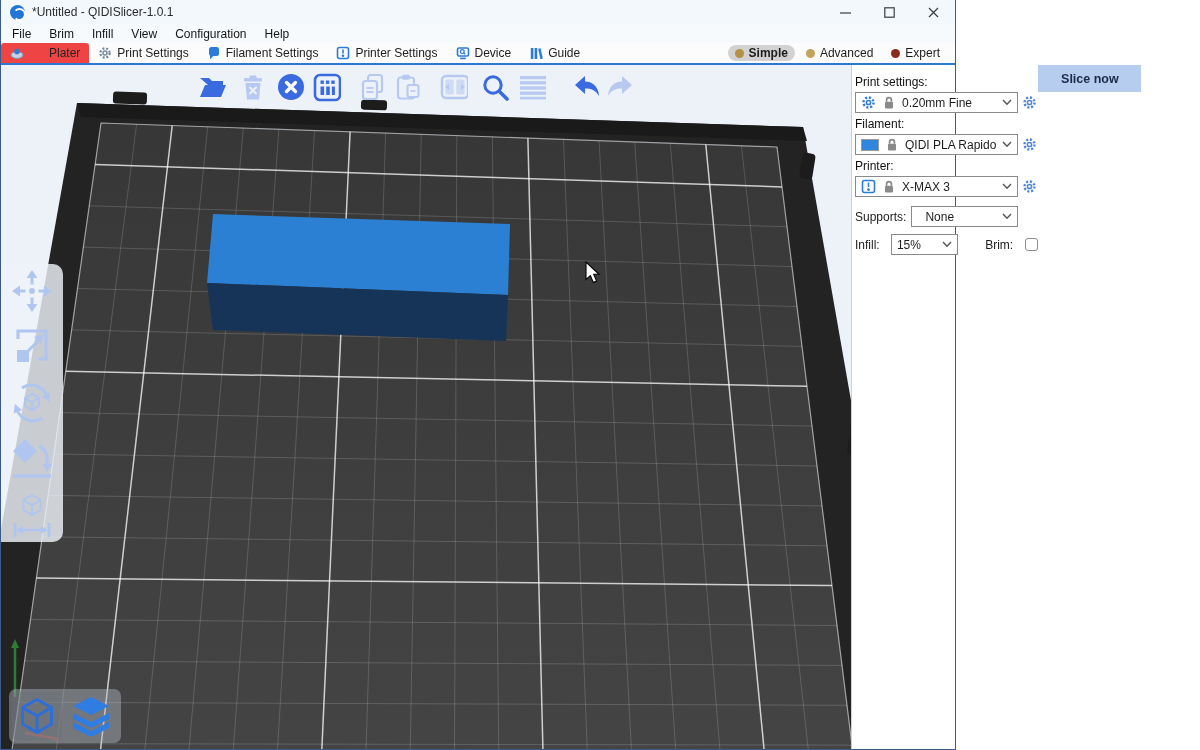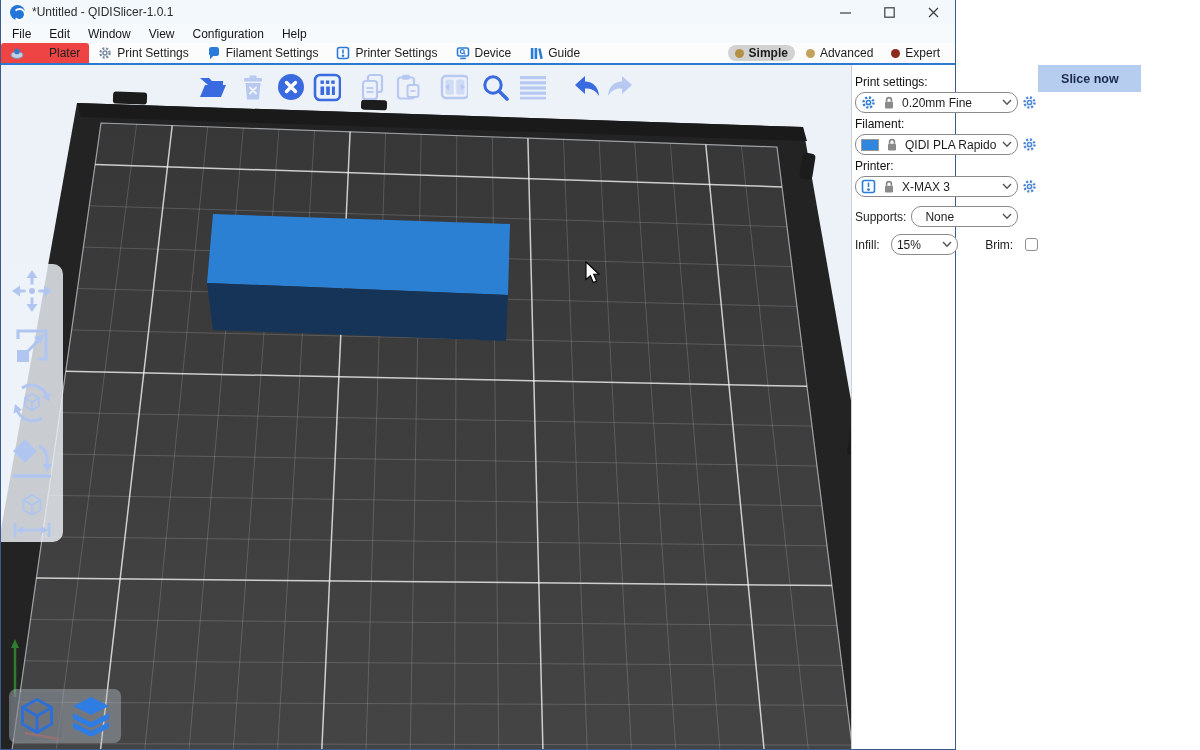--- a/index.html
+++ b/index.html
@@ -57,21 +57,21 @@
   .vt-btn { width:50px; height:48px; display:flex; align-items:center; justify-content:center; border-radius:5px; }
   .vt-btn.selected { background:rgba(105,112,122,0.40); }
 
   .cursor { position:absolute; left:584px; top:196px; }
 
   
   .sidebar { flex:1; background:#fff; border-left:1px solid #d0d0d0; display:flex; min-width:0; }
   .side-content { padding:6px 0 0 3px; flex:1; }
   .fld-label { margin:4px 0 3px; color:#111; }
   .combo-row { display:flex; align-items:center; }
-  .combo { flex:1; height:21px; border:1px solid #8a8a8a; border-radius:10px; background:#fff;
+  .combo { flex:1; height:21px; border:1px solid #8a8a8a; border-radius:0; background:#fff;
     display:flex; align-items:center; gap:6px; padding:0 5px; min-width:0; }
   .combo .val { white-space:nowrap; overflow:hidden; }
   .combo .chev { margin-left:auto; flex:none; }
   .gear-btn { width:16px; margin:0 1px 0 3px; display:flex; justify-content:center; flex:none; }
   .swatch { width:18px; height:12px; border:1px solid #9a9a9a; flex:none; }
   .supports-row { display:flex; align-items:center; gap:5px; margin:9px 20px 0 0; }
   .infill-row { display:flex; align-items:center; margin-top:7px;justify-content:space-between; }
   .infill-combo { flex:none; width:67px; }
   .brim-label { margin-left:20px; }
   .checkbox { width:13px; height:13px; border:1px solid #8e8e8e; border-radius:3px; background:#fff; margin-left:5px; }
@@ -100,22 +100,22 @@
       <div class="win-btn">
         <svg width="11" height="11">
             <path d="M1 1 L10 10 M10 1 L1 10" stroke="#3c3c3c" stroke-width="1.2"></path>
           </svg>
       </div>
     </div>
   </div>
 
   <div class="menubar">
     <div class="menu-item">File</div>
-    <div class="menu-item">Edit</div>
-    <div class="menu-item">Window</div>
+    <div class="menu-item">Brim</div>
+    <div class="menu-item">Infill</div>
     <div class="menu-item">View</div>
     <div class="menu-item">Configuration</div>
     <div class="menu-item">Help</div>
   </div>
 
   <div class="tabbar">
     <div class="tab selected">
       <svg width="14" height="14">
         <ellipse cx="7" cy="9" rx="6" ry="3.4" fill="#c3d2e4" stroke="#7a93b5" stroke-width="1"></ellipse>
         <circle cx="7" cy="5.4" r="2.8" fill="#3a78c8"></circle>

